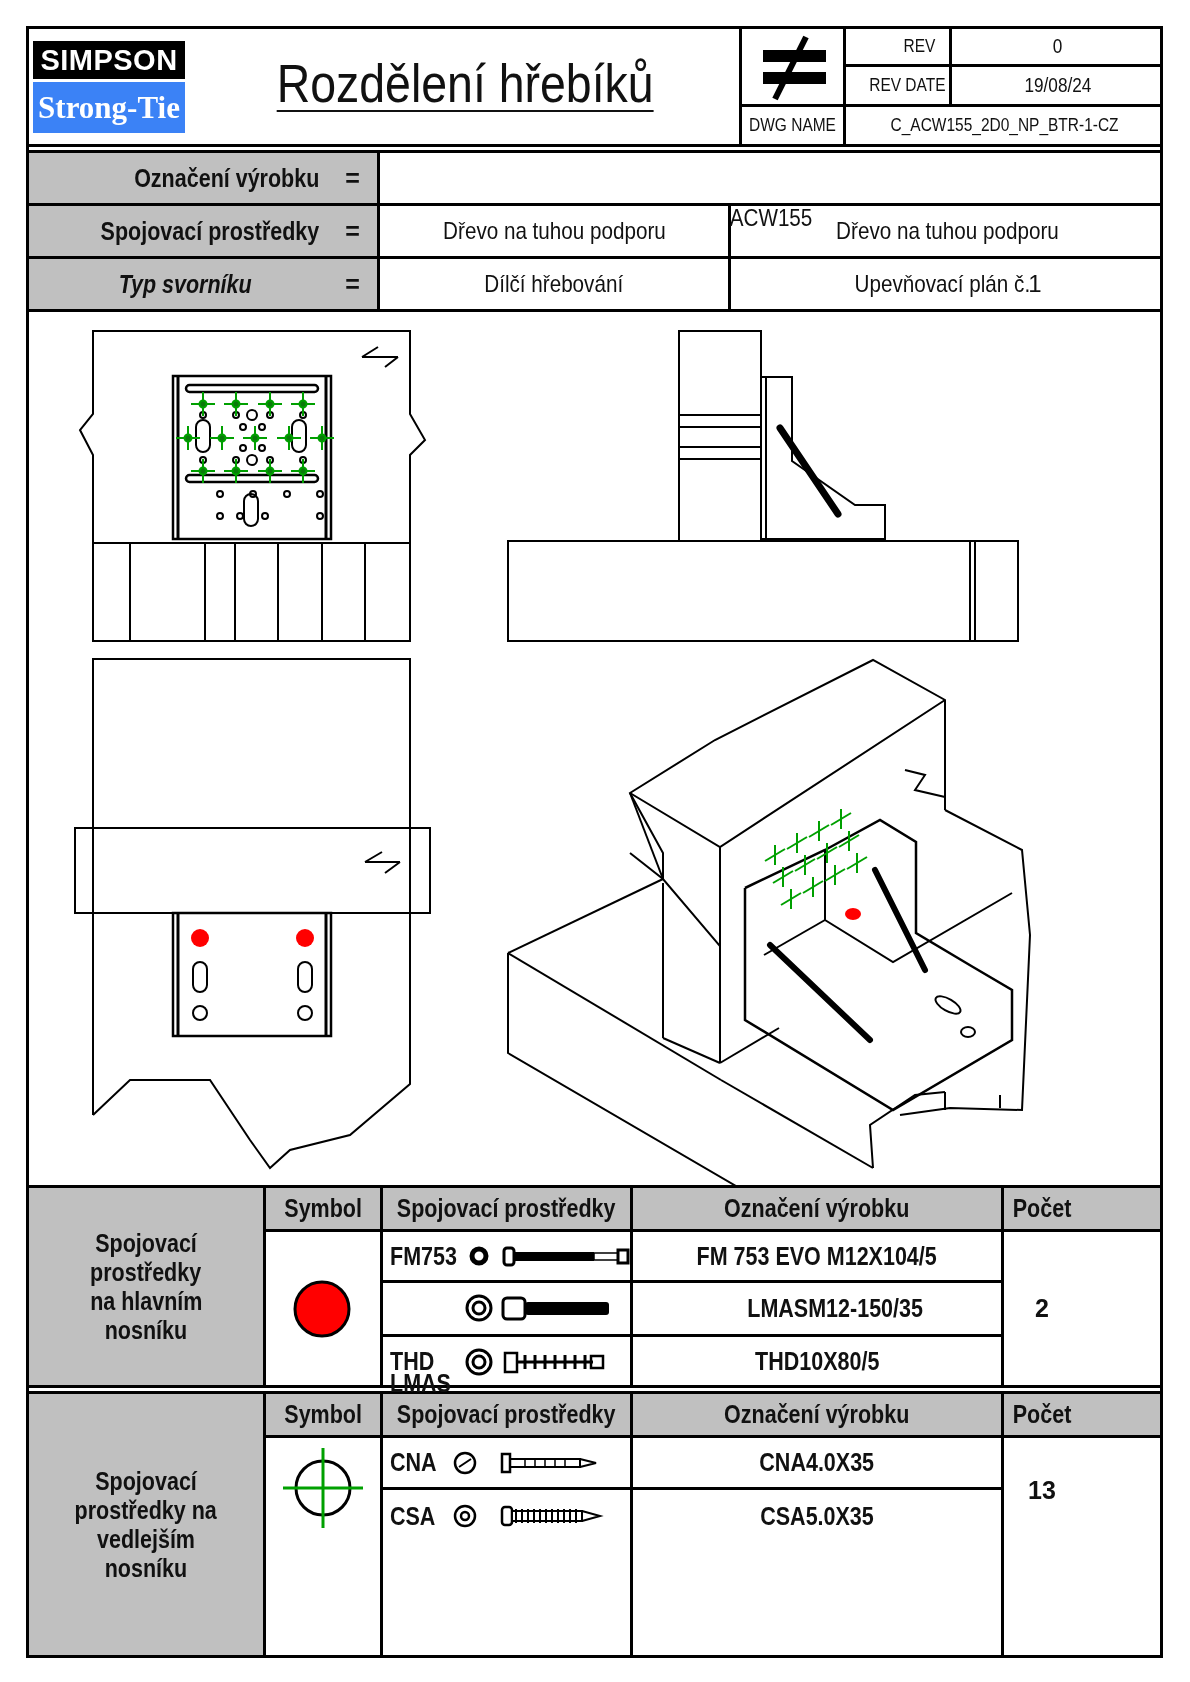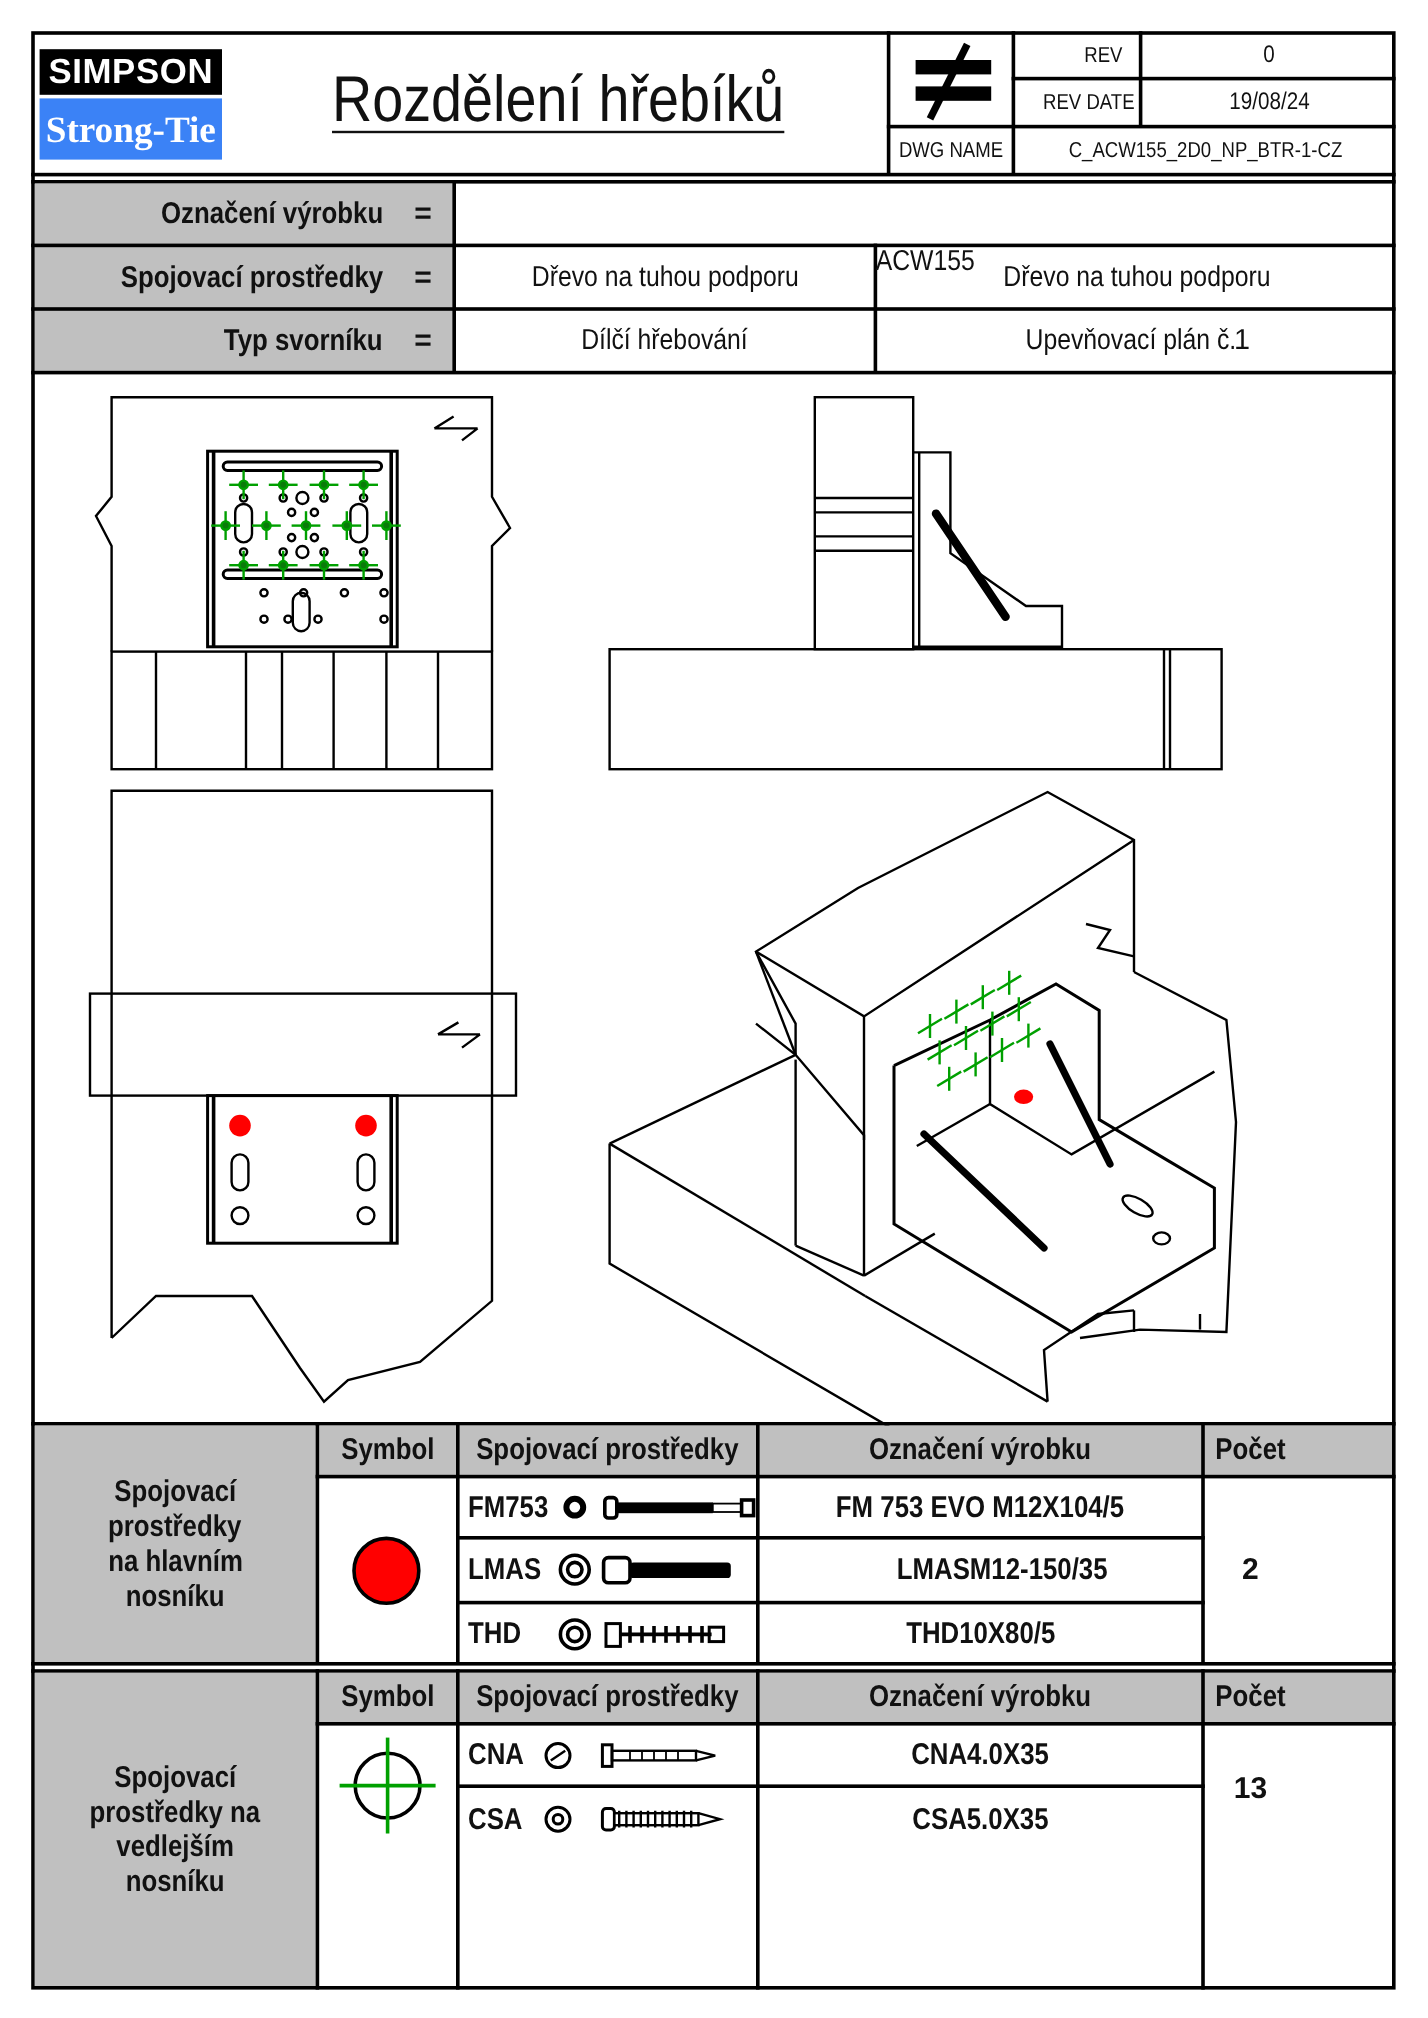--- a/index.html
+++ b/index.html
@@ -94,21 +94,21 @@
 <div class="cell lbl" style="left:330px;top:206px;width:45px;height:50px;">
     <span>=</span>
   </div>
 <div class="cell val" style="left:380px;top:206px;width:348px;height:50px;">
     <span class="condensed">Dřevo na tuhou podporu</span>
   </div>
 <div class="cell val" style="left:731px;top:206px;width:432px;height:50px;">
     <span class="condensed">Dřevo na tuhou podporu</span>
   </div>
 
-<div class="cell lbl" style="left:29px;top:259px;width:290px;height:50px;justify-content:flex-end;">
+<div class="cell lbl" style="left:29px;top:259px;width:290px;height:50px;justify-content:center;font-style:italic;">
     <span class="condensed" style="transform-origin:right;">Typ svorníku</span>
   </div>
 <div class="cell lbl" style="left:330px;top:259px;width:45px;height:50px;">
     <span>=</span>
   </div>
 <div class="cell val" style="left:380px;top:259px;width:348px;height:50px;">
     <span class="condensed">Dílčí hřebování</span>
   </div>
 <div class="cell val" style="left:780px;top:259px;width:250px;height:50px;justify-content:flex-end;">
     <span class="condensed" style="transform-origin:right;">Upevňovací plán č.</span>
@@ -397,21 +397,21 @@
       <rect x="36" y="4" width="10" height="17" rx="3" fill="none" stroke="#000" stroke-width="3"></rect>
       <rect x="46" y="8" width="80" height="9" fill="#000"></rect>
       <rect x="126" y="9" width="24" height="7" fill="none" stroke="#000" stroke-width="1.5"></rect>
       <rect x="150" y="6" width="10" height="13" fill="none" stroke="#000" stroke-width="3"></rect>
     </svg>
 </div>
 <div class="cell hdr" style="left:633px;top:1232px;width:368px;height:48px;">
     <span class="condensed">FM 753 EVO M12X104/5</span>
   </div>
 
-<div class="cell hdr" style="left:390px;top:1283px;width:80px;height:51px;justify-content:flex-start;">
+<div class="cell hdr" style="left:390px;top:1358px;width:80px;height:51px;justify-content:flex-start;">
     <span class="condensed" style="transform-origin:left;">LMAS</span>
   </div>
 <div class="abs" style="left:463px;top:1295px;width:150px;height:28px;">
   <svg width="150" height="28">
       <circle cx="16" cy="13" r="12" fill="none" stroke="#000" stroke-width="3"></circle>
       <circle cx="16" cy="13" r="6" fill="none" stroke="#000" stroke-width="3"></circle>
       <rect x="40" y="3" width="22" height="21" rx="4" fill="none" stroke="#000" stroke-width="3"></rect>
       <rect x="62" y="7" width="84" height="13" rx="3" fill="#000"></rect>
     </svg>
 </div>

